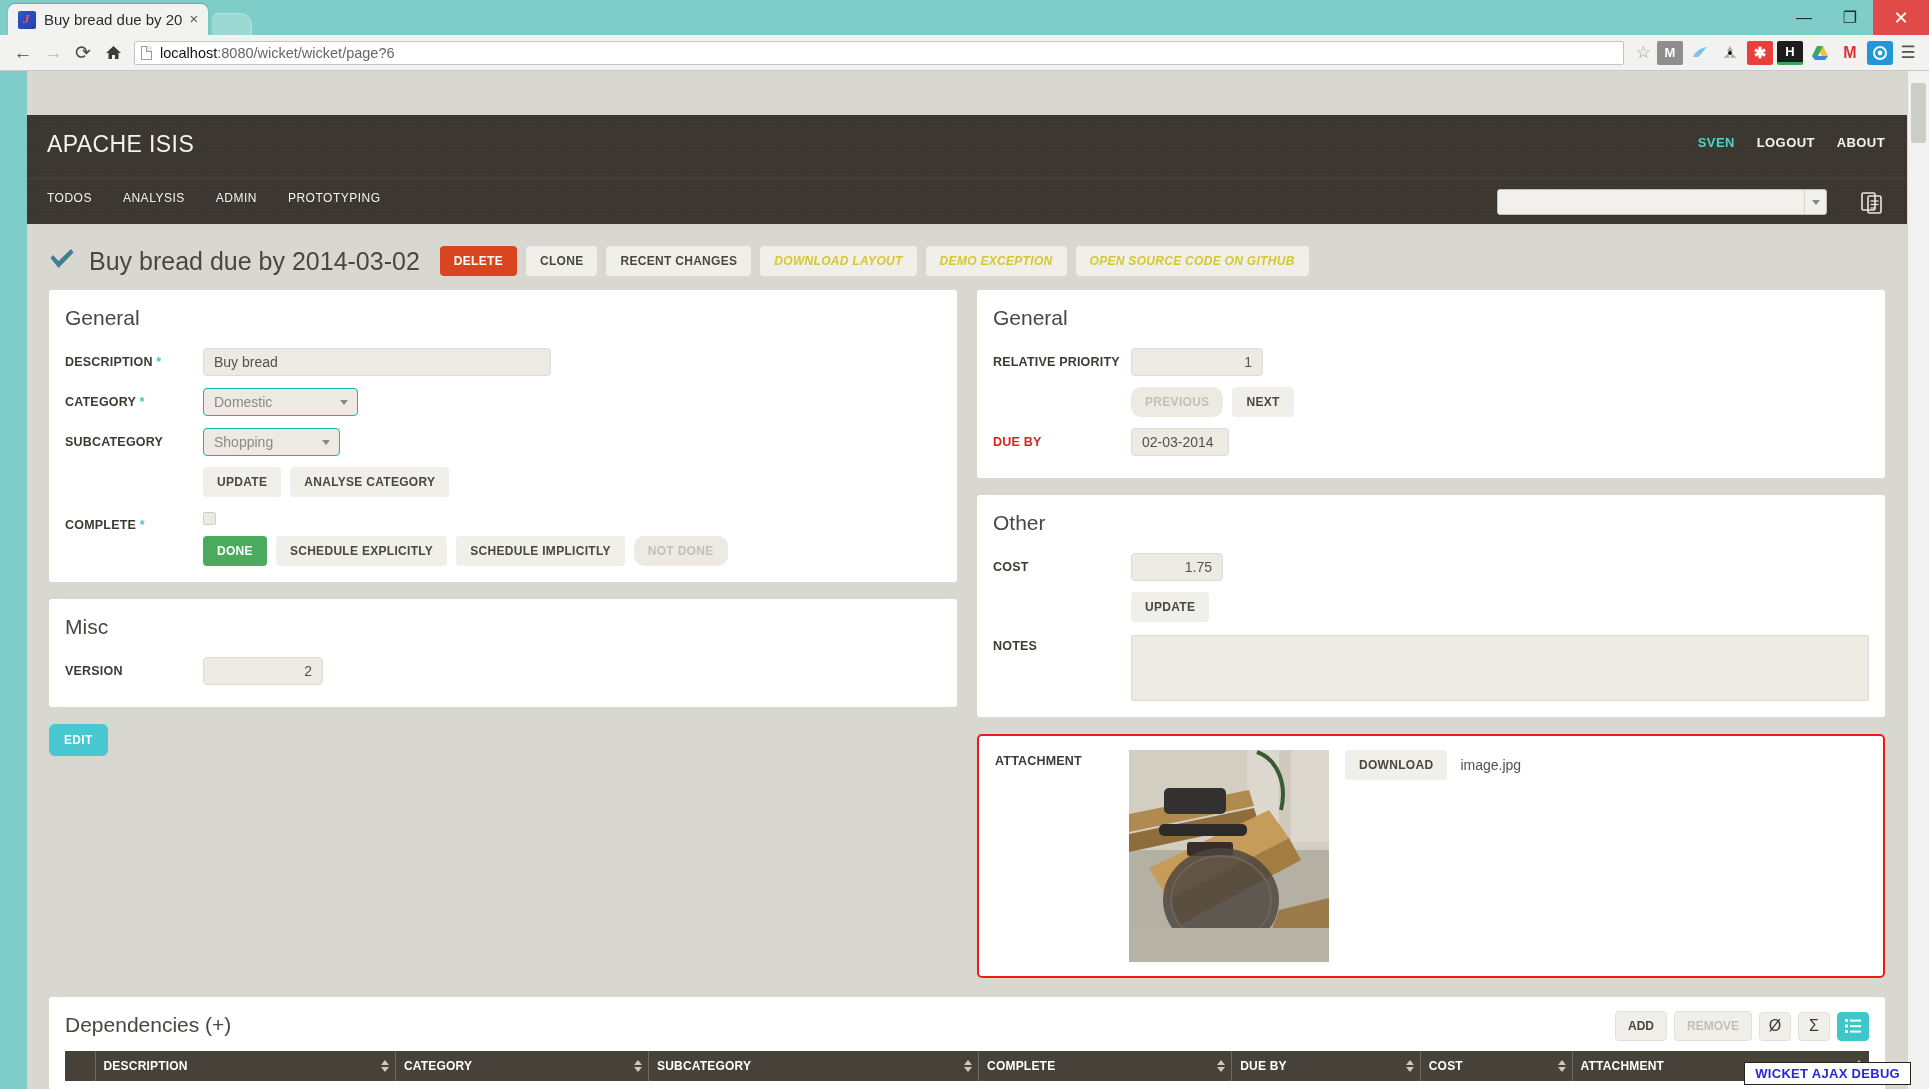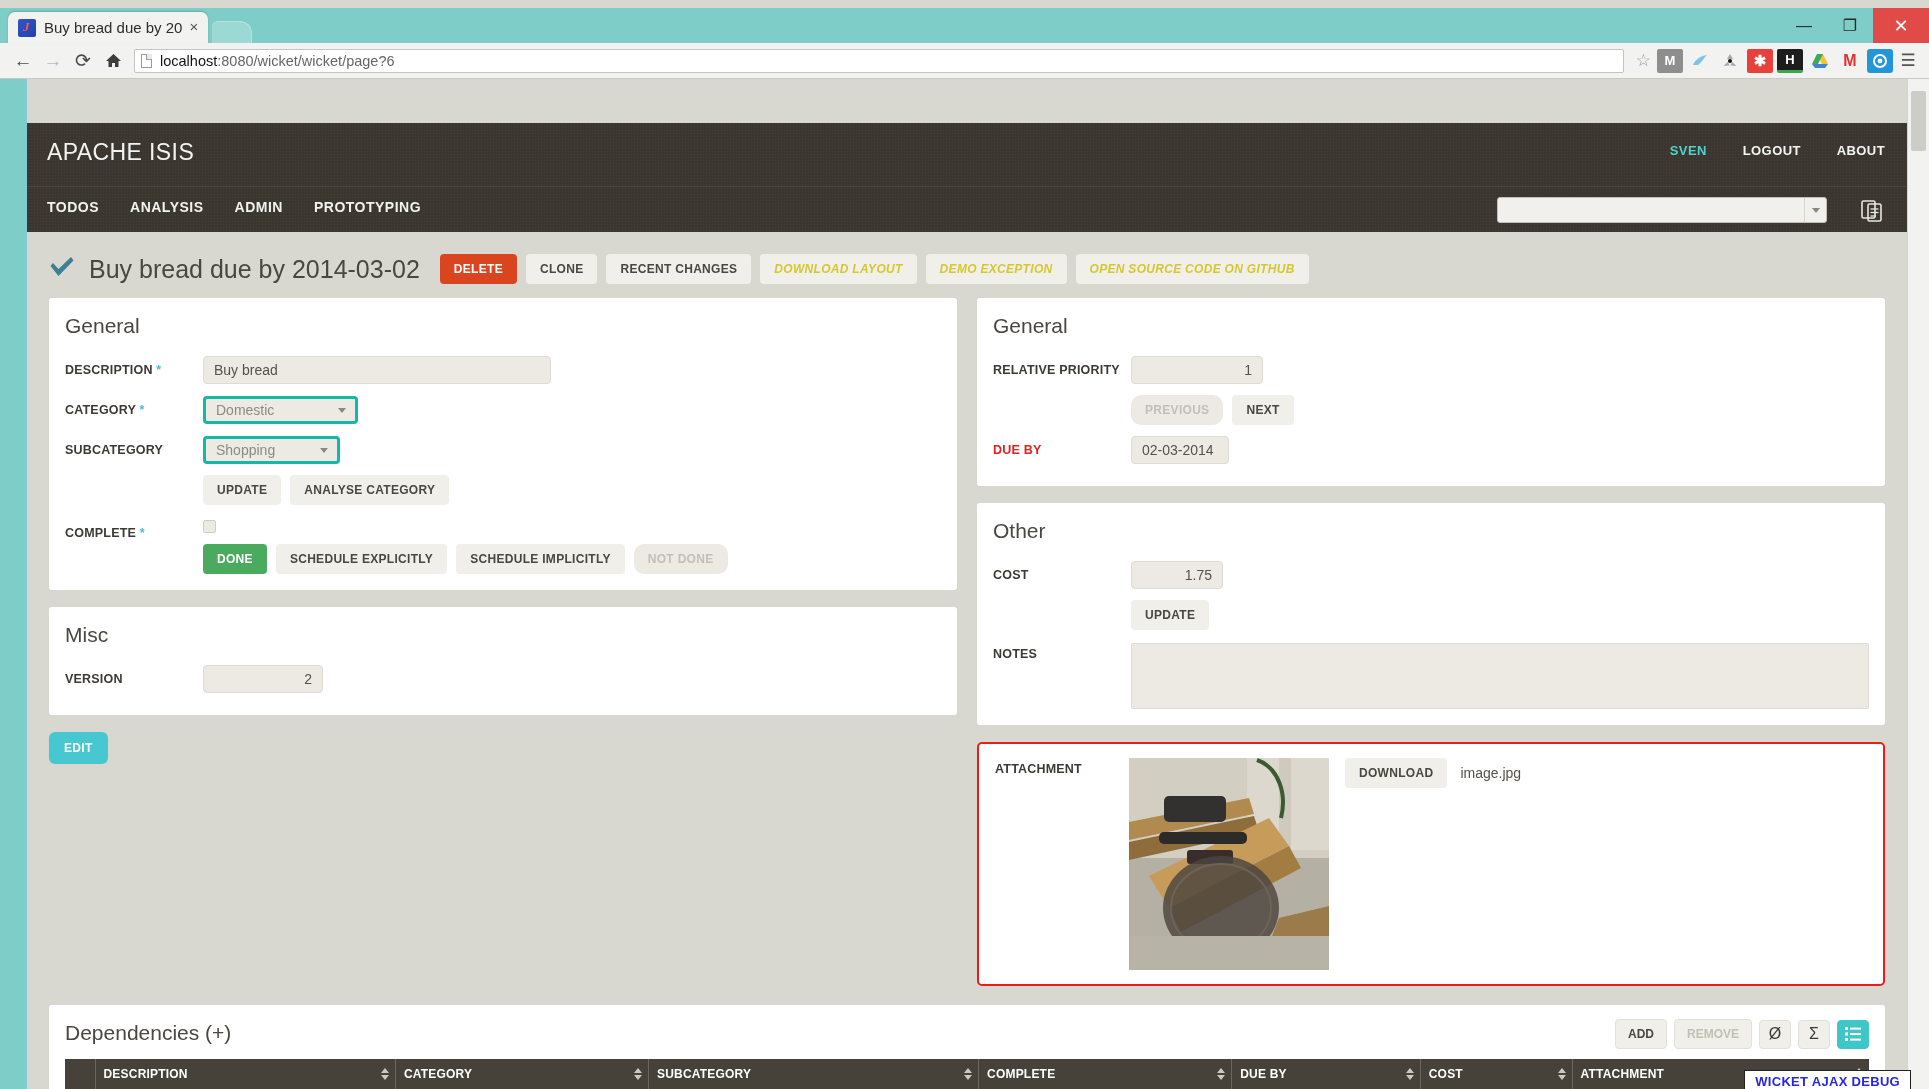--- a/index.html
+++ b/index.html
@@ -9,21 +9,21 @@
     width: 1929px; height: 1089px;
     overflow: hidden;
     font-family: "Liberation Sans", sans-serif;
     background: #d8d8d0;
   }
 
   
   .browser { width: 1929px; height: 1089px; position: relative; background:#000; }
   .titlebar {
     height: 35px; background: #7fcdc8; position: relative;
-    display: flex; align-items: flex-end; padding-left: 8px; margin-top: 8px;
+    display: flex; align-items: flex-end; padding-left: 8px;
   }
   .tab {
     height: 31px; width: 200px; background:#f2f2f0;
     border-radius: 7px 7px 0 0; display:flex; align-items:center;
     padding: 0 6px 0 10px; position: relative; z-index:2;
     box-shadow: 0 -1px 2px rgba(0,0,0,.18);
   }
   .tab-fav {
     width: 18px; height: 18px; background:#2a52be; border-radius:2px;
     margin-right: 8px; flex:0 0 auto; position:relative;
@@ -110,36 +110,36 @@
   
   .isis-header {
     background:#3b3730; height:63px; position:relative;
     background-image: radial-gradient(rgba(255,255,255,0.045) 0.5px, transparent 0.5px);
     background-size: 3px 3px;
   }
   .brand {
     position:absolute; left:20px; top:16px; color:#f2f2ef;
     font-size:23px; letter-spacing:.4px;
   }
-  .header-links { position:absolute; right:22px; top:20px; display:flex; gap:36px; }
+  .header-links { position:absolute; right:22px; top:20px; display:flex; gap:22px; }
   .header-links a {
     font-size:13px; font-weight:bold; letter-spacing:.4px; text-decoration:none;
   }
   .hl-user { color:#4fd3cb; }
   .hl-plain { color:#f4f4f0; }
 
   .isis-nav {
     background:#3b3730; height:46px; position:relative;
     background-image: radial-gradient(rgba(255,255,255,0.045) 0.5px, transparent 0.5px);
     background-size: 3px 3px;
     border-top: 1px solid #4a453d;
   }
   .nav-items { position:absolute; left:20px; top:12px; display:flex; gap:31px; }
   .nav-items a {
-    color:#f2f2ef; font-size:14px; font-weight:bold; letter-spacing:.5px;
+    color:#f2f2ef; font-size:12px; font-weight:normal; letter-spacing:.5px;
     text-decoration:none;
   }
   .nav-search {
     position:absolute; right:80px; top:10px; width:330px; height:26px;
     background:#f2f0ec; border:1px solid #c4c0b8; border-radius:3px;
     display:flex; align-items:center;
   }
   .nav-search .caret-box {
     margin-left:auto; width:22px; height:24px; border-left:1px solid #d8d4cc;
     display:flex; align-items:center; justify-content:center;
@@ -193,21 +193,21 @@
   .label-due { color:#e02020; }
   .field-ctl { flex:1 1 auto; display:flex; align-items:center; }
 
   .inp {
     background:#eceae3; border:1px solid #dedbd2; border-radius:4px;
     height:28px; font-size:14px; color:#555249; padding:0 10px;
     display:flex; align-items:center; font-family:"Liberation Sans",sans-serif;
   }
   .inp.num { justify-content:flex-end; }
   .sel {
-    background:#eceae3; border:3px solid #14b8a6; border-radius:4px;
+    background:#eceae3; border:1px solid #14b8a6; border-radius:4px;
     height:28px; font-size:14px; color:#8d8a82; padding:0 0 0 10px;
     display:flex; align-items:center; min-width:0;
   }
   .sel .caret-box2 {
     margin-left:auto; width:26px; height:26px; display:flex;
     align-items:center; justify-content:center;
   }
   .chk {
     width:13px; height:13px; background:#eceae3; border:1px solid #cfcdc4;
     border-radius:2px;

